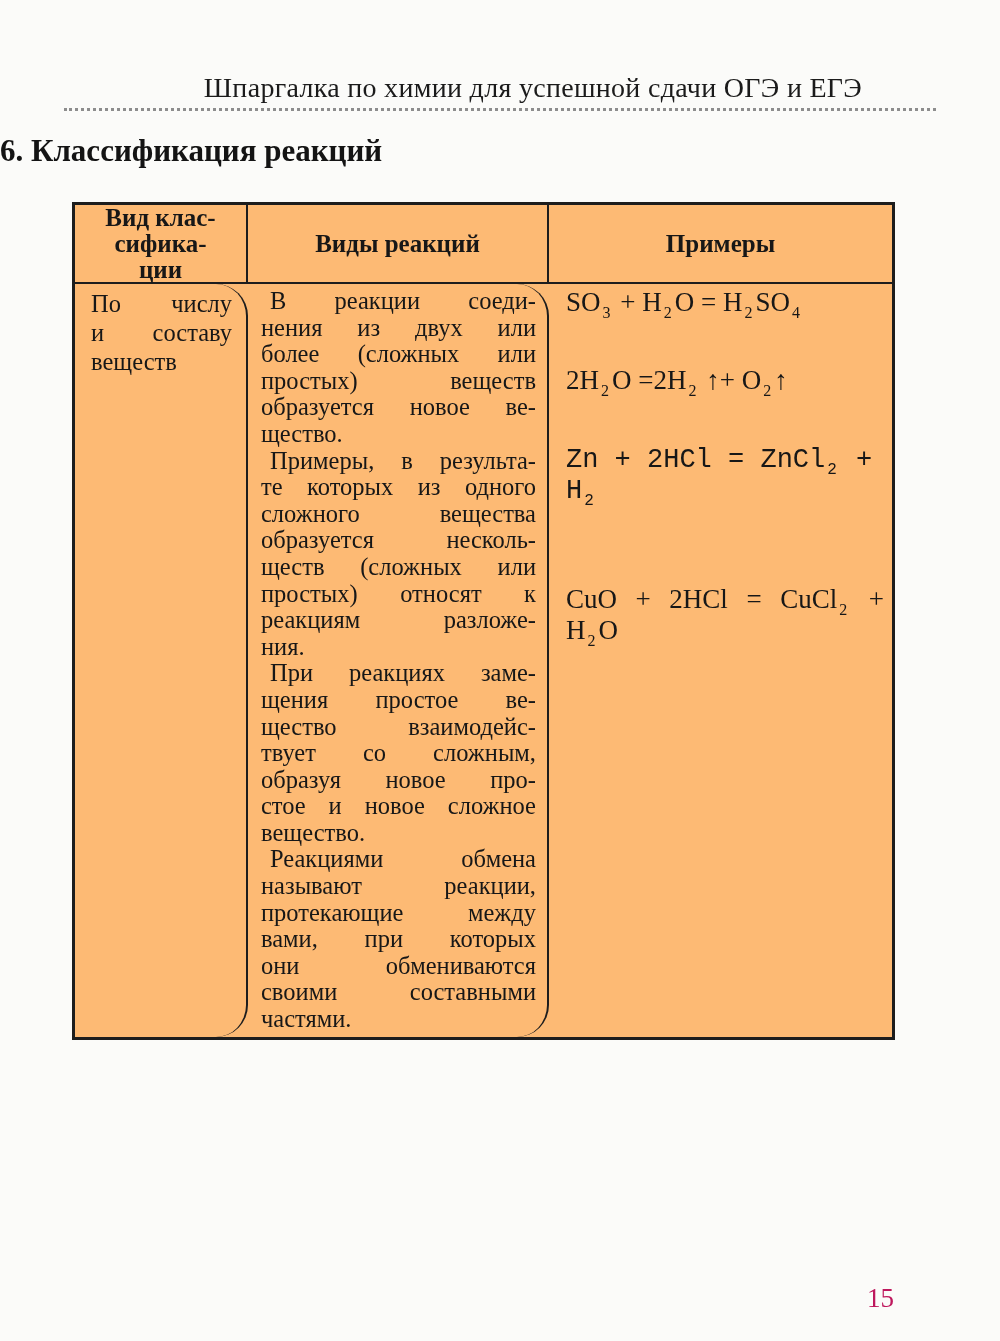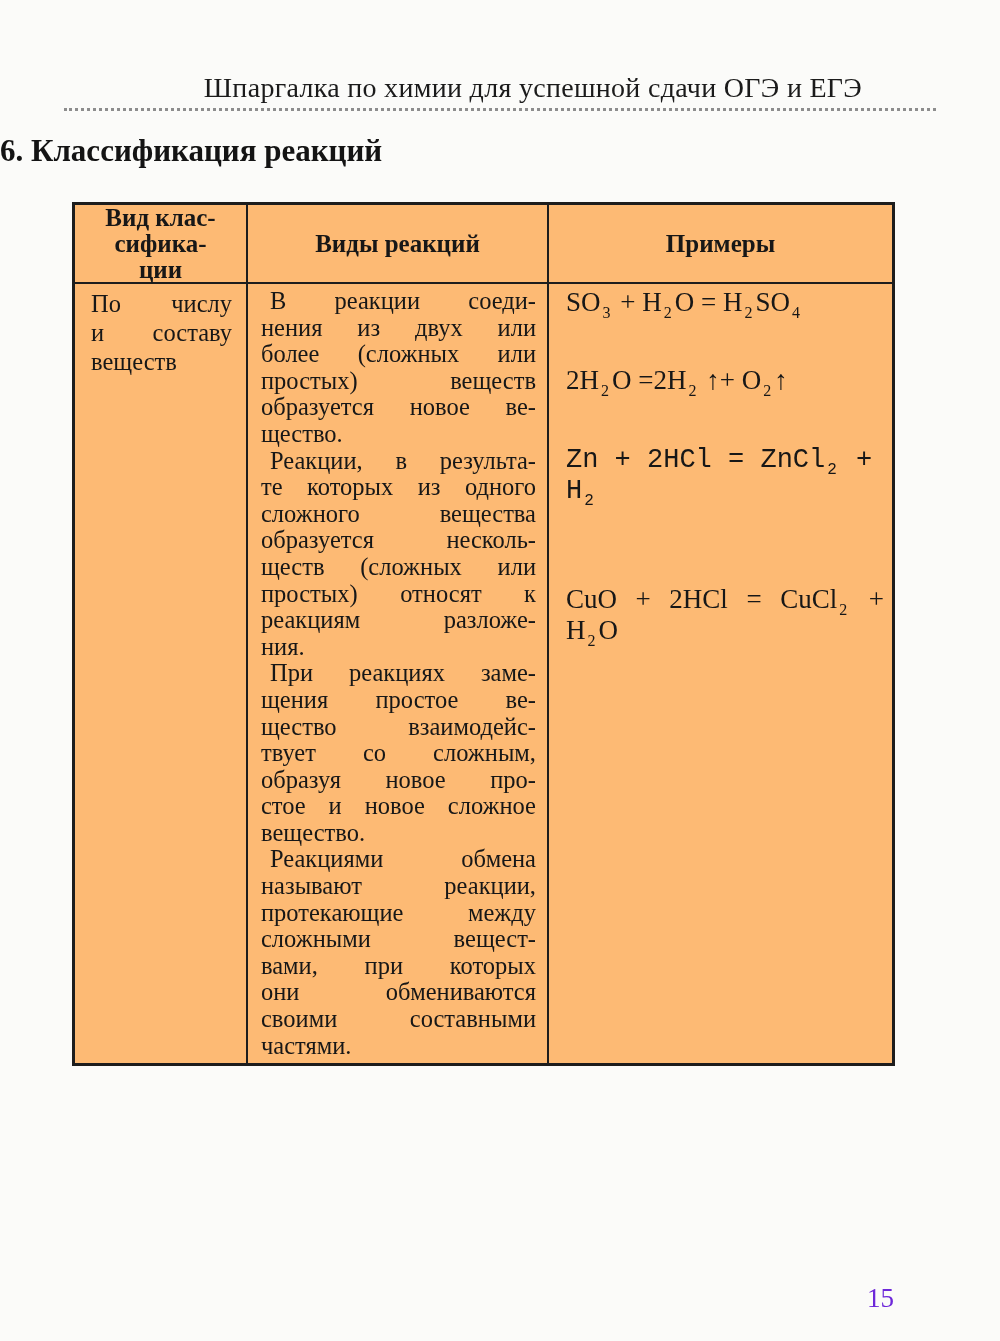--- a/index.html
+++ b/index.html
@@ -61,21 +61,21 @@
     grid-template-rows: 79px auto;
     background: #fdba74;
     margin-top: 16px;
   }
   .cell {
     box-sizing: border-box;
     border-right: 2px solid #1d1d1d;
     border-bottom: 2px solid #1d1d1d;
   }
   .cell.col-last { border-right: none; }
-  .cell.row-last { border-bottom: none; }
+  .cell.row-last { border-bottom: none; border-radius: 32px; }
 
   .hdr {
     display: flex;
     flex-direction: column;
     justify-content: center;
     font-weight: bold;
     font-size: 25px;
     line-height: 26px;
     text-align: center;
     padding: 2px 4px;
@@ -115,21 +115,21 @@
     position: relative;
     top: 7px;
     margin: 0 3px 0 2px;
   }
 
   .page-number {
     position: absolute;
     top: 1283px;
     right: 106px;
     font-size: 27px;
-    color: #6d28d9;
+    color: #be185d;
   }
 </style>
 </head>
 <body>
 
 <div class="page">
 
   <div class="running-head">Шпаргалка по химии для успешной сдачи ОГЭ и ЕГЭ</div>
 
   <div class="head-rule"></div>
@@ -159,21 +159,21 @@
     <div class="cell row-last body-kinds">
       <div class="para j">
           <div class="tl first">В реакции соеди-</div>
           <div class="tl">нения из двух или</div>
           <div class="tl">более (сложных или</div>
           <div class="tl">простых) веществ</div>
           <div class="tl">образуется новое ве-</div>
           <div class="tl last">щество.</div>
         </div>
       <div class="para j">
-          <div class="tl first">Реакции, в результа-</div>
+          <div class="tl first">Примеры, в результа-</div>
           <div class="tl">те которых из одного</div>
           <div class="tl">сложного вещества</div>
           <div class="tl">образуется несколь-</div>
           <div class="tl">ществ (сложных или</div>
           <div class="tl">простых) относят к</div>
           <div class="tl">реакциям разложе-</div>
           <div class="tl last">ния.</div>
         </div>
       <div class="para j">
           <div class="tl first">При реакциях заме-</div>
@@ -181,21 +181,20 @@
           <div class="tl">щество взаимодейс-</div>
           <div class="tl">твует со сложным,</div>
           <div class="tl">образуя новое про-</div>
           <div class="tl">стое и новое сложное</div>
           <div class="tl last">вещество.</div>
         </div>
       <div class="para j">
           <div class="tl first">Реакциями обмена</div>
           <div class="tl">называют реакции,</div>
           <div class="tl">протекающие между</div>
-          <div class="tl">сложными вещест-</div>
           <div class="tl">вами, при которых</div>
           <div class="tl">они обмениваются</div>
           <div class="tl">своими составными</div>
           <div class="tl last">частями.</div>
         </div>
     </div>
 
     <div class="cell row-last col-last body-examples">
       <div class="formula f1 j">
           <div class="tl first last">SO<sub>3</sub> + H<sub>2</sub>O = H<sub>2</sub>SO<sub>4</sub></div>

